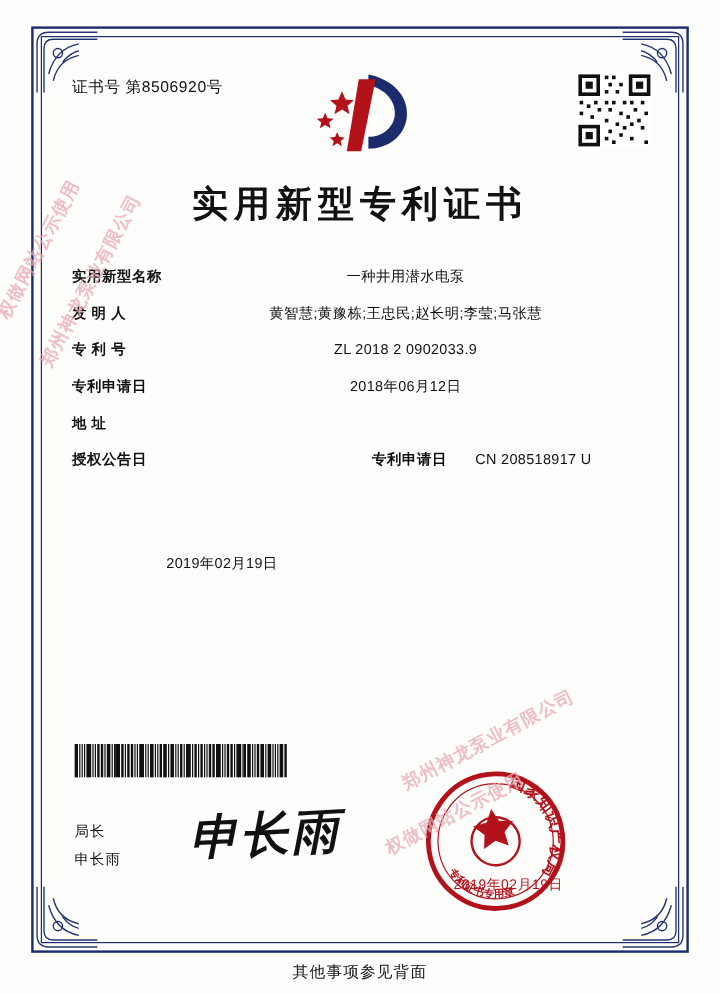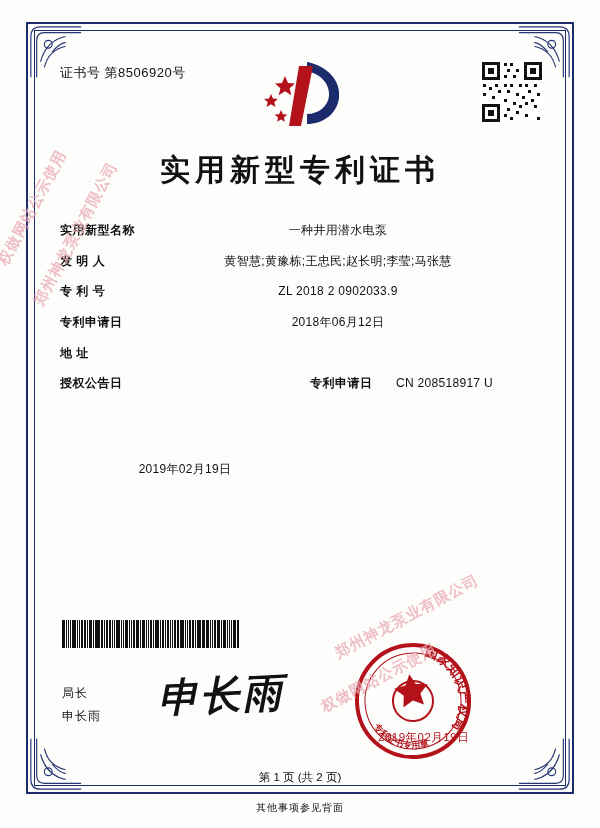--- a/index.html
+++ b/index.html
@@ -182,21 +182,21 @@
     position: absolute;
     left: 0; right: 0; top: 770px;
     text-align: center;
     font-size: 11.5px;
     color: #111;
   }
   .footnote {
     position: absolute;
     left: 0; right: 0; top: 801px;
     text-align: center;
-    font-size: 10px;
+    font-size: 13px;
     color: #111;
     letter-spacing: 1px;
   }
 
   
   .wm {
     position: absolute;
     color: #e9a9b4;
     font-size: 15px;
     font-weight: bold;
@@ -441,21 +441,20 @@
         <textPath href="#sealTop" startOffset="6%">国家知识产权局</textPath>
       </text>
       <path id="sealBottom" d="M14 61 a47 47 0 0 0 94 0" fill="none"></path>
       <text font-family="DejaVu Serif, serif" font-size="9" font-weight="bold" fill="#b3121b">
         <textPath href="#sealBottom" startOffset="14%">专利证书专用章</textPath>
       </text>
     </svg>
   </div>
   <div class="seal-date">2019年02月19日</div>
 
-  <div class="page-num">第 1 页 (共 2 页)</div>
   <div class="footnote">其他事项参见背面</div>
 
   <div class="wm wm1">权做网站公示使用</div>
   <div class="wm wm2">郑州神龙泵业有限公司</div>
   <div class="wm wm3">权做网站公示使用</div>
   <div class="wm wm4">郑州神龙泵业有限公司</div>
 
 </div>
 
 </body></html>

